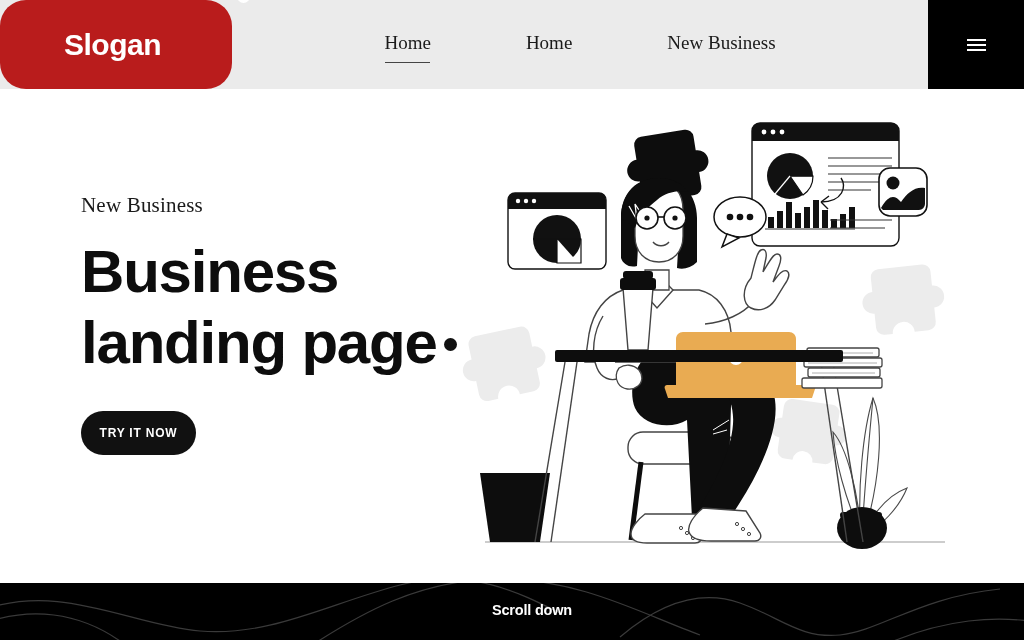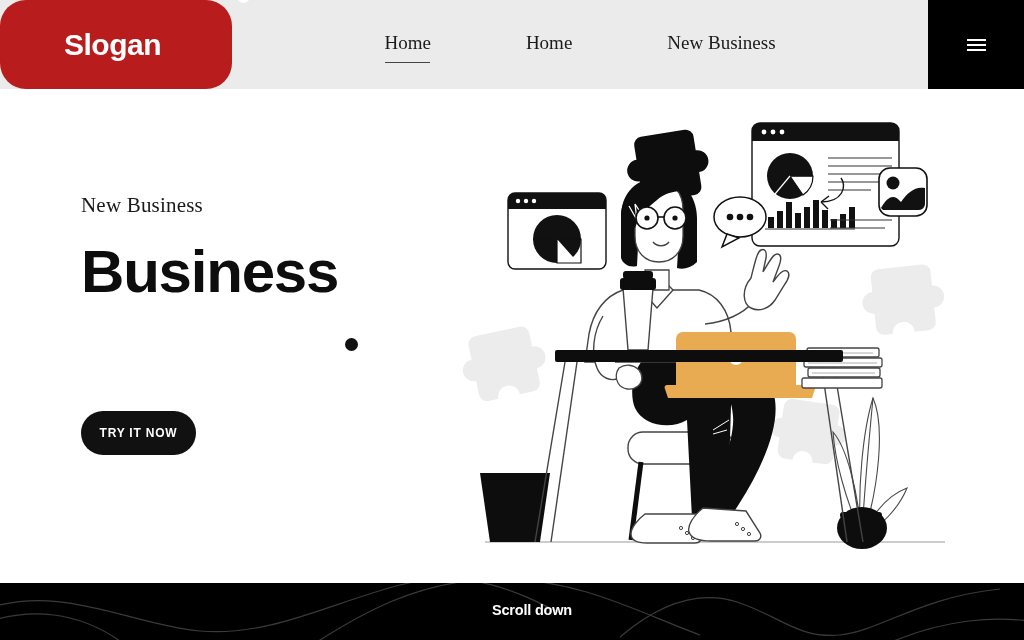--- a/index.html
+++ b/index.html
@@ -178,20 +178,21 @@
           <span></span>
           <span></span>
       </div>
     </div>
   </div>
 
   <div id="hero-text">
     <div id="eyebrow">New Business</div>
     <h1 id="headline">
       <span>Business</span><br>
+      <span>landing page</span>
       <span id="headline-dot"></span>
     </h1>
     <button id="cta-button">TRY IT NOW</button>
   </div>
 
   <div id="illustration">
     <svg width="520" height="445" viewBox="0 0 520 445" xmlns="http://www.w3.org/2000/svg">
 
       <g>
         <path transform="translate(12,228) rotate(-12)" fill="#ececec" d="M8,0 h46 a8,8 0 0 1 8,8 v14 a11,11 0 0 1 0,22 v14 a8,8 0 0 1 -8,8 h-14 a11,11 0 0 0 -22,0 h-10 a8,8 0 0 1 -8,-8 v-14 a11,11 0 0 1 0,-22 v-14 a8,8 0 0 1 8,-8 z"></path>

